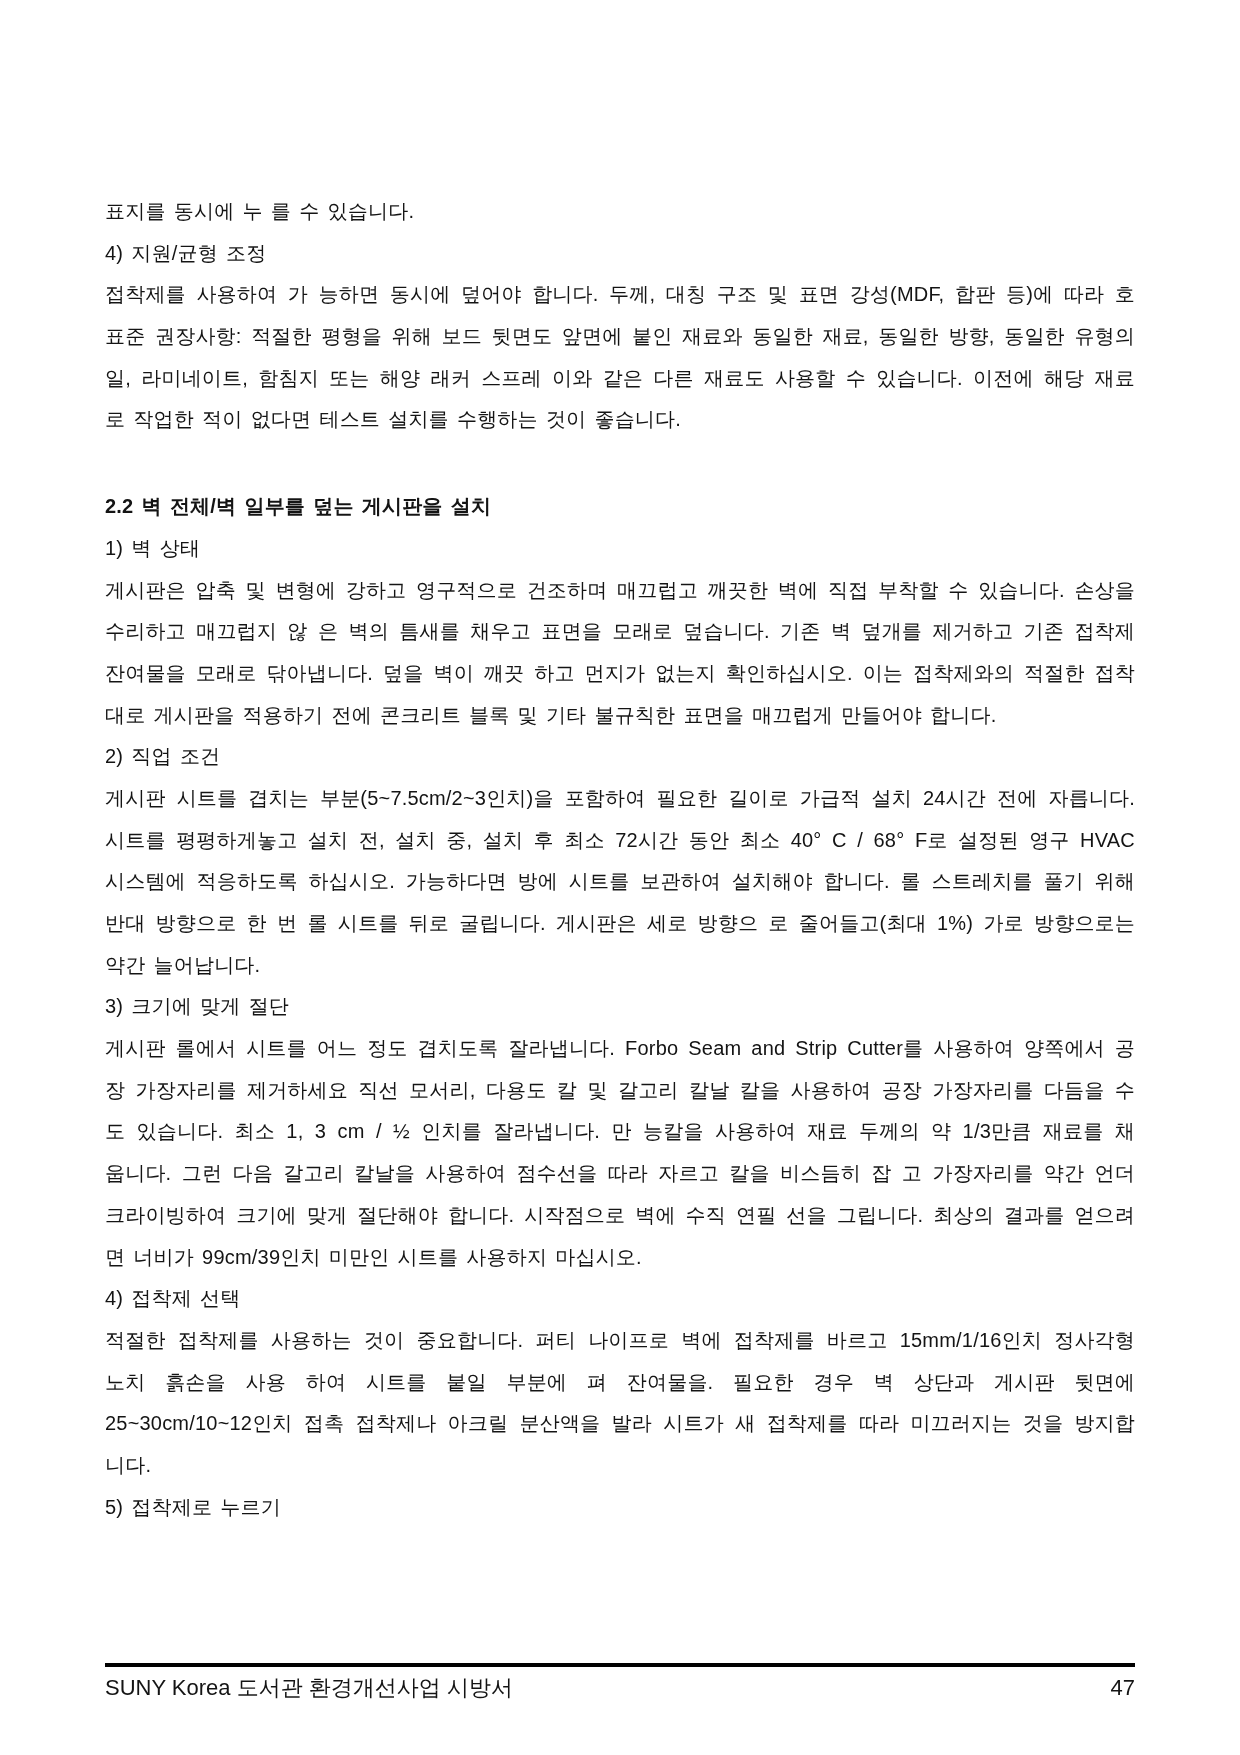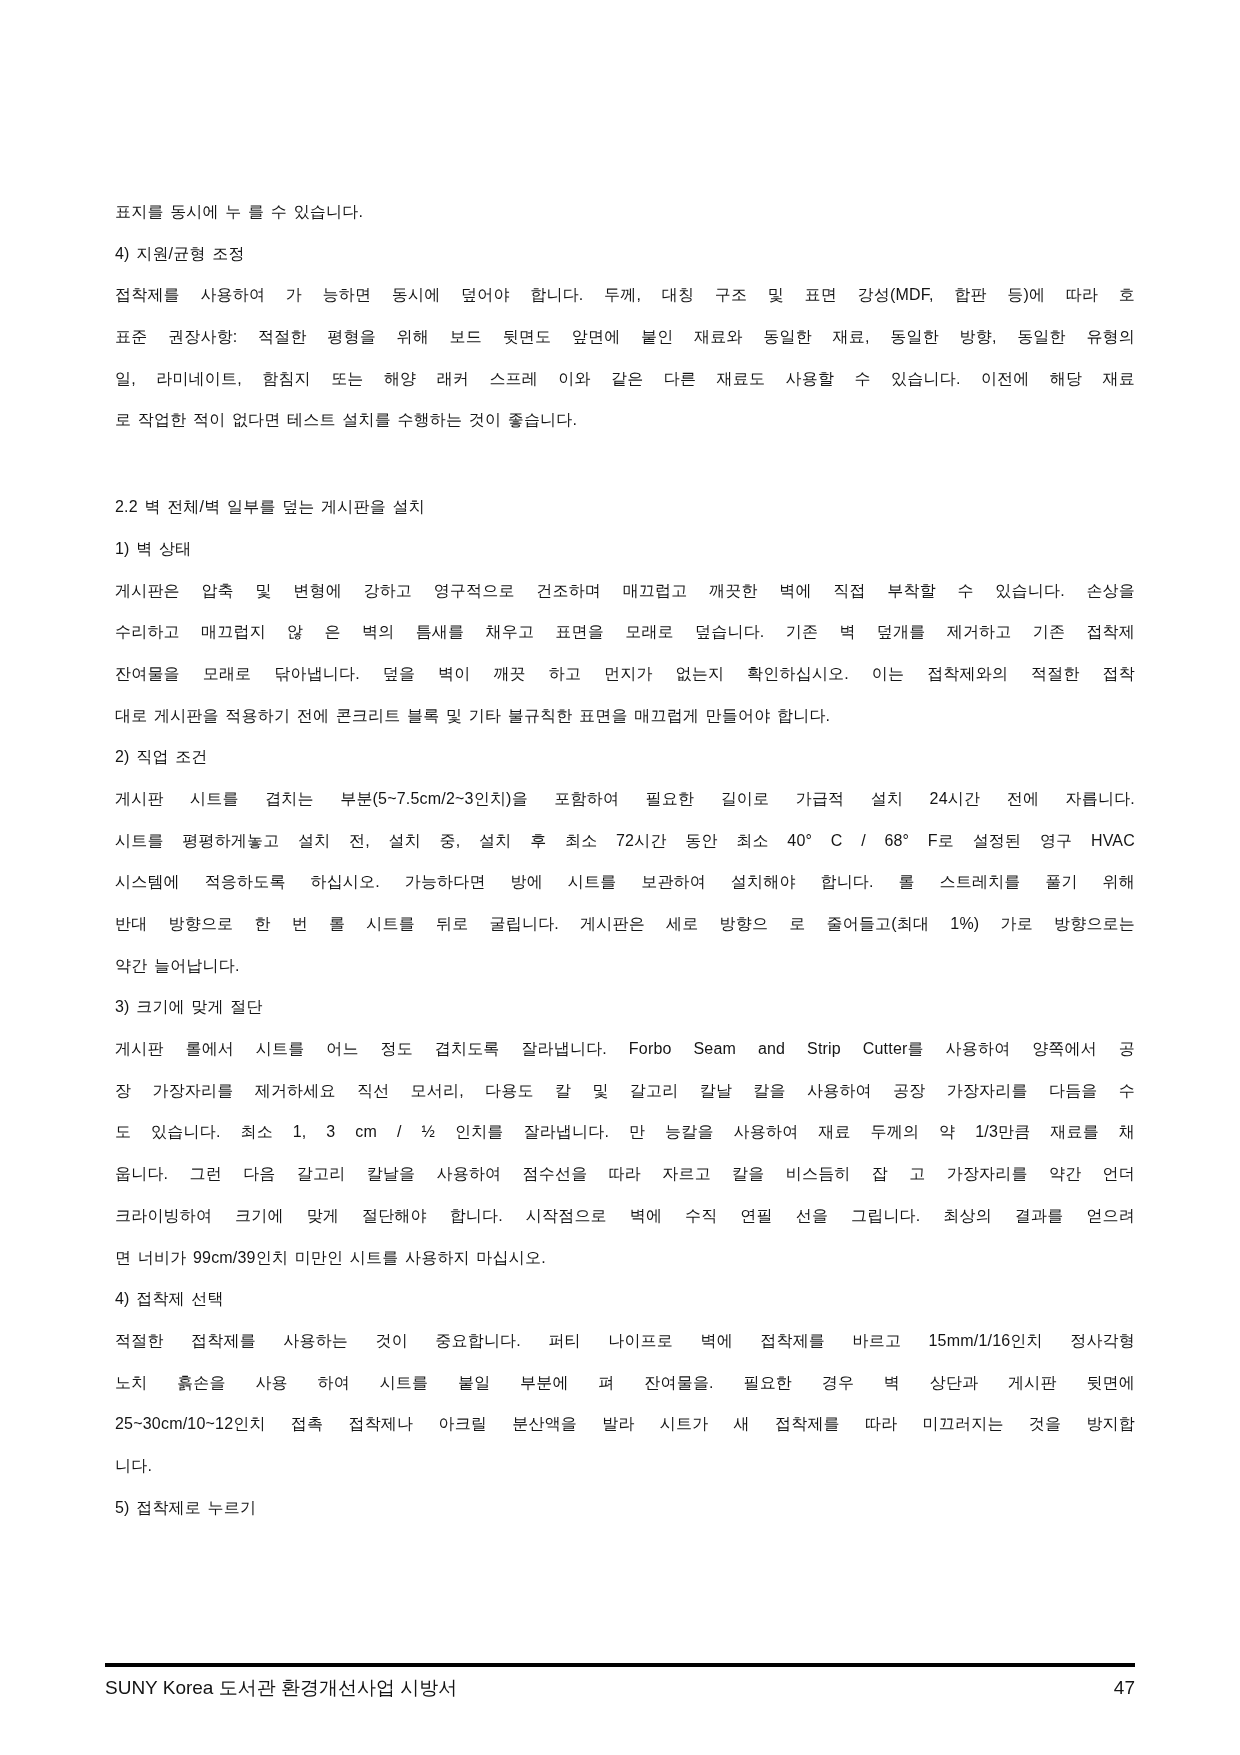--- a/index.html
+++ b/index.html
@@ -14,46 +14,45 @@
   }
   .content {
     position: absolute;
     left: 105px;
     top: 191px;
     width: 1030px;
   }
   .ln {
     height: 41.7px;
     line-height: 41.7px;
-    font-size: 16px;
+    font-size: 20px;
     letter-spacing: 0.2px;
     word-spacing: 0.12em;
     overflow: hidden;
     white-space: normal;
-    margin-left: 10px;
   }
   .fill {
     text-align: justify;
     text-align-last: justify;
   }
-  .bold { font-weight: normal; }
+  .bold { font-weight: bold; }
   .spacer { height: 45px; }
   .footer {
     position: absolute;
     left: 105px;
     top: 1663px;
     width: 1030px;
   }
   .rule { height: 4px; background: #000000; }
   .frow {
     display: flex;
     justify-content: space-between;
     align-items: baseline;
     padding-top: 9px;
-    font-size: 19px;
+    font-size: 22px;
     line-height: 24px;
     color: #141414;
   }
 </style>
 </head>
 <body>
 
 <div class="page">
   <div class="content">
     <div class="ln">표지를 동시에 누 를 수 있습니다.</div>

